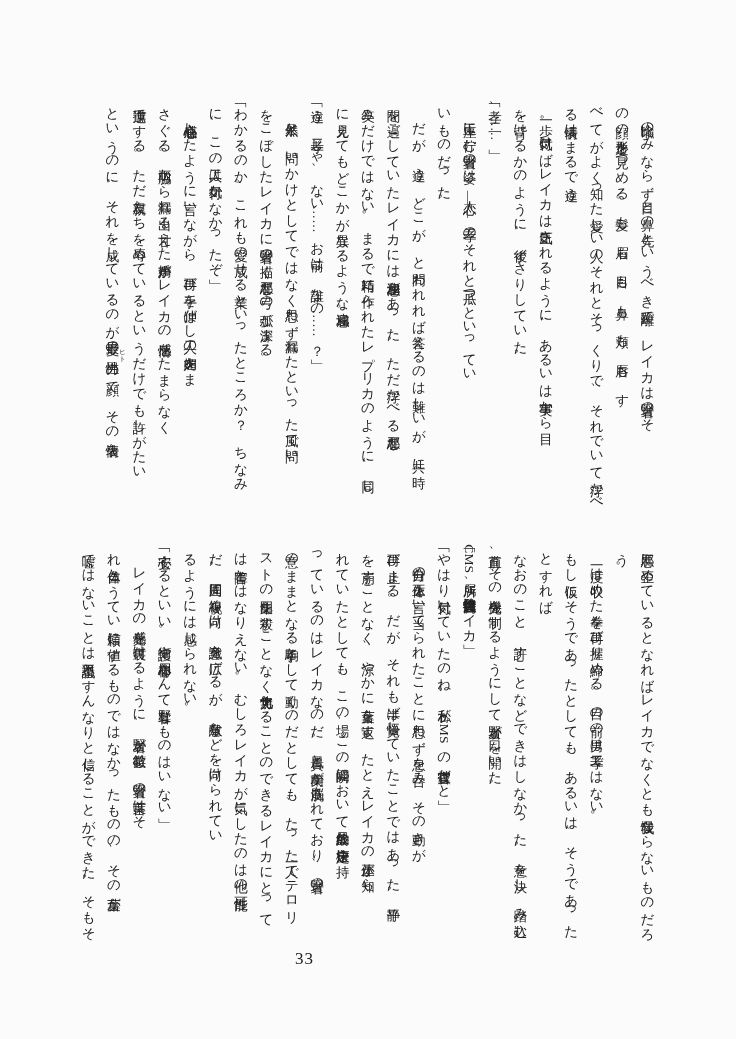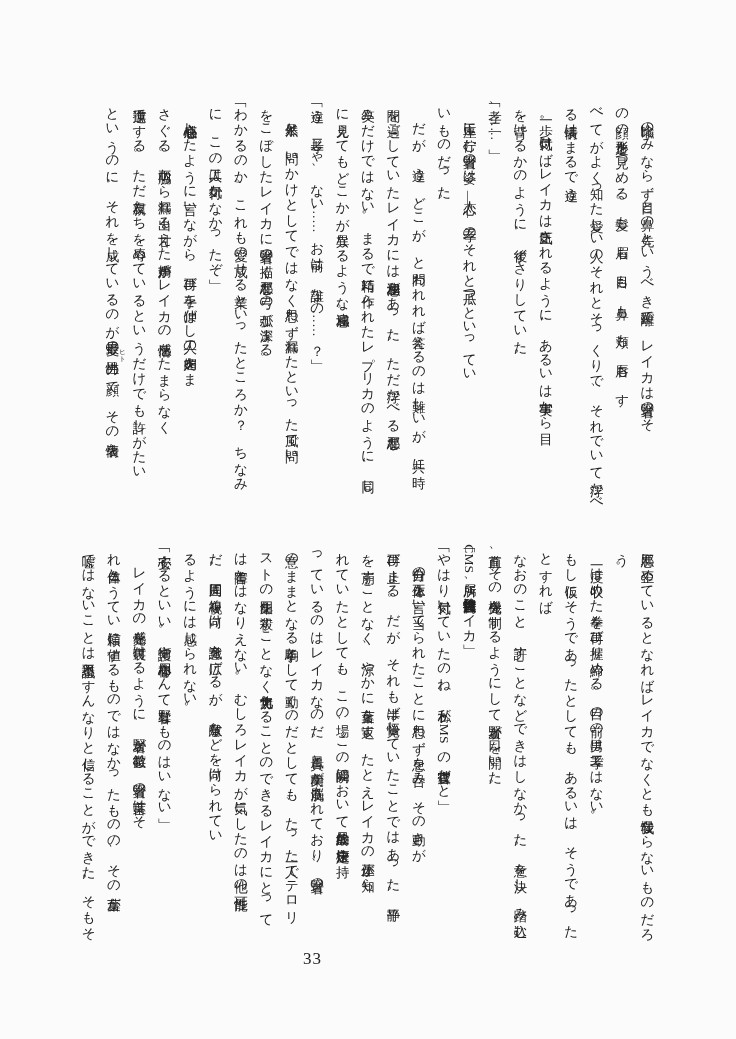--- a/index.html
+++ b/index.html
@@ -33,21 +33,21 @@
   .line.indent { text-indent: 13.7px; }
   ruby { ruby-align: center; }
   rt {
     font-size: 6.5px;
     letter-spacing: 0;
     font-family: "Liberation Serif", "DejaVu Serif", serif;
   }
   .page-number {
     position: absolute;
     top: 949px;
-    left: 12px;
+    left: 4px;
     width: 601px;
     text-align: center;
     font-size: 17px;
     letter-spacing: 1px;
   }
 </style>
 </head>
 <body style="--page-bg: #fbfbfb; --ink: #222222;">
 
 <div class="page">

